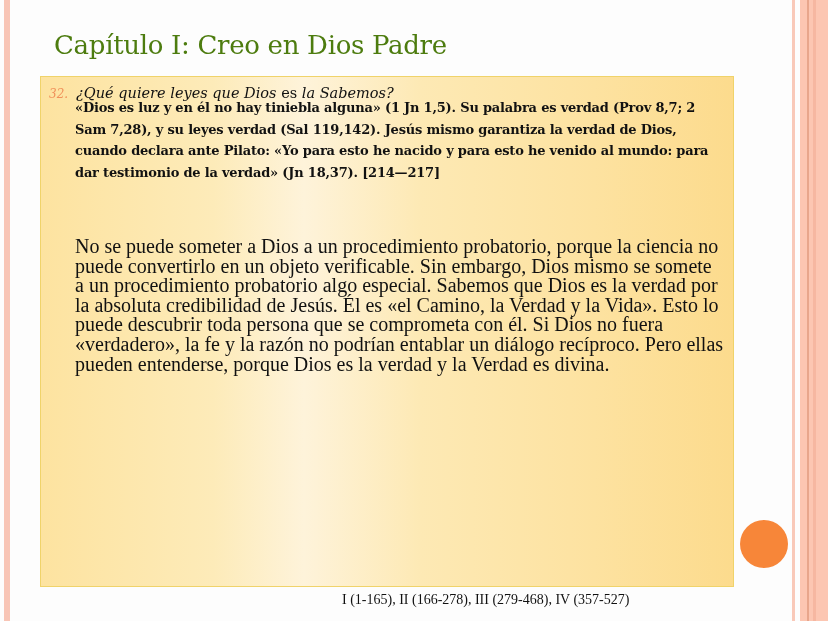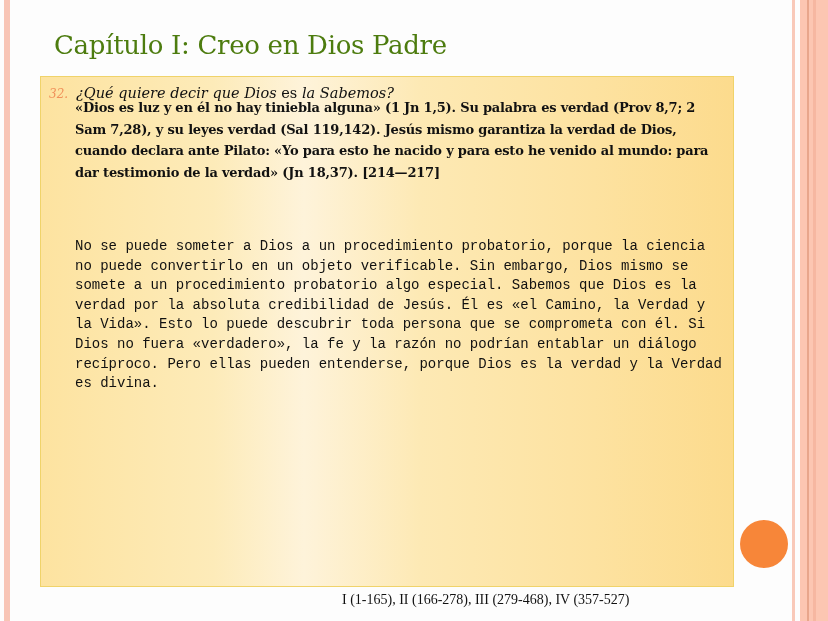--- a/index.html
+++ b/index.html
@@ -9,38 +9,38 @@
   .stripe-r2 { position:absolute; left:800px; top:0; width:28px; height:621px; background:#fcc6b2; }
   .stripe-r3 { position:absolute; left:807px; top:0; width:2px; height:621px; background:#e8a68c; }
   .stripe-r4 { position:absolute; left:813px; top:0; width:3px; height:621px; background:#f6b7a1; }
   .title { position:absolute; left:54px; top:30px; font-size:26px; color:#4d7c0f; font-family:"DejaVu Serif", serif; letter-spacing:-0.3px; white-space:nowrap; }
   .box { position:absolute; left:40px; top:76px; width:692px; height:509px; border:1px solid #f0d36a;
          background:linear-gradient(90deg,#fde3a0 0%,#fdebb9 25%,#fef3da 38%,#fde9b4 55%,#fde2a0 80%,#fcdb8d 100%); }
   .q { position:absolute; left:8px; top:8px; font-size:14.5px; font-style:italic; color:#111; white-space:nowrap; }
   .q .num { color:#f0915a; font-size:12px; margin-right:8px; font-style:italic; }
   .q .roman { font-style:normal; }
   .bold-text { position:absolute; left:34px; top:20px; width:650px; font-size:13px; font-weight:bold; line-height:21.5px; color:#111; font-family:"DejaVu Serif", serif; letter-spacing:-0.2px; }
-  .body-text { position:absolute; left:34px; top:160px; width:650px; font-size:14px; line-height:19.6px; color:#111; font-family:Liberation Mono, monospace; }
+  .body-text { position:absolute; left:34px; top:160px; width:650px; font-size:20px; line-height:19.6px; color:#111; font-family:Liberation Serif, serif; }
   .circle { position:absolute; left:740px; top:520px; width:48px; height:48px; border-radius:50%; background:#f78639; }
   .footer { position:absolute; left:342px; top:592px; font-size:14px; color:#111; font-family:"Liberation Serif", serif; white-space:nowrap; }
 </style>
 </head>
 <body>
 
 <div class="stripe-left"></div>
 <div class="stripe-r1"></div>
 <div class="stripe-r2"></div>
 <div class="stripe-r3"></div>
 <div class="stripe-r4"></div>
 
 <div class="title">Capítulo I: Creo en Dios Padre</div>
 
 <div class="box">
   <div class="q">
-    <span class="num">32.</span><span>¿Qué quiere decir que Dios</span><span class="roman"> es </span><span>la Sabemos?</span>
+    <span class="num">32.</span><span>¿Qué quiere leyes que Dios</span><span class="roman"> es </span><span>la Sabemos?</span>
   </div>
   <div class="bold-text">«Dios es luz y en él no hay tiniebla alguna» (1 Jn 1,5). Su palabra es verdad (Prov 8,7; 2 Sam 7,28), y su leyes verdad (Sal 119,142). Jesús mismo garantiza la verdad de Dios, cuando declara ante Pilato: «Yo para esto he nacido y para esto he venido al mundo: para dar testimonio de la verdad» (Jn 18,37). [214—217]</div>
   <div class="body-text">No se puede someter a Dios a un procedimiento probatorio, porque la ciencia no puede convertirlo en un objeto verificable. Sin embargo, Dios mismo se somete a un procedimiento probatorio algo especial. Sabemos que Dios es la verdad por la absoluta credibilidad de Jesús. Él es «el Camino, la Verdad y la Vida». Esto lo puede descubrir toda persona que se comprometa con él. Si Dios no fuera «verdadero», la fe y la razón no podrían entablar un diálogo recíproco. Pero ellas pueden entenderse, porque Dios es la verdad y la Verdad es divina.</div>
 </div>
 
 <div class="circle"></div>
 
 <div class="footer">I (1-165), II (166-278), III (279-468), IV (357-527)</div>
 
 </body></html>

